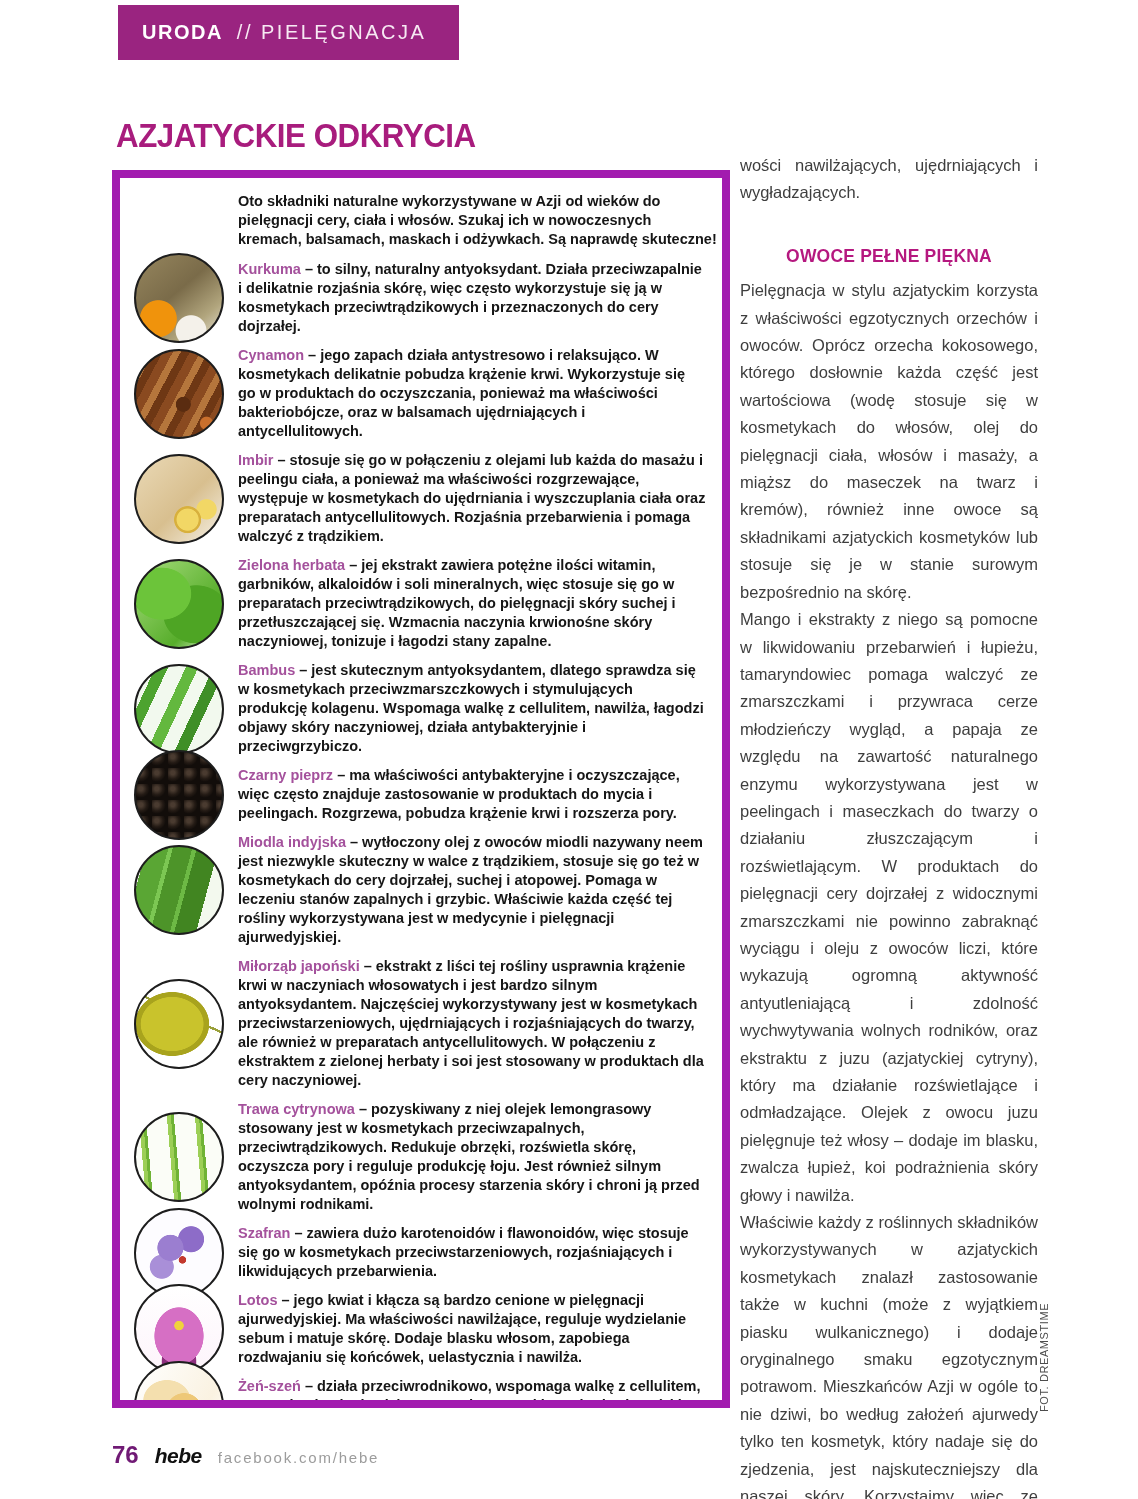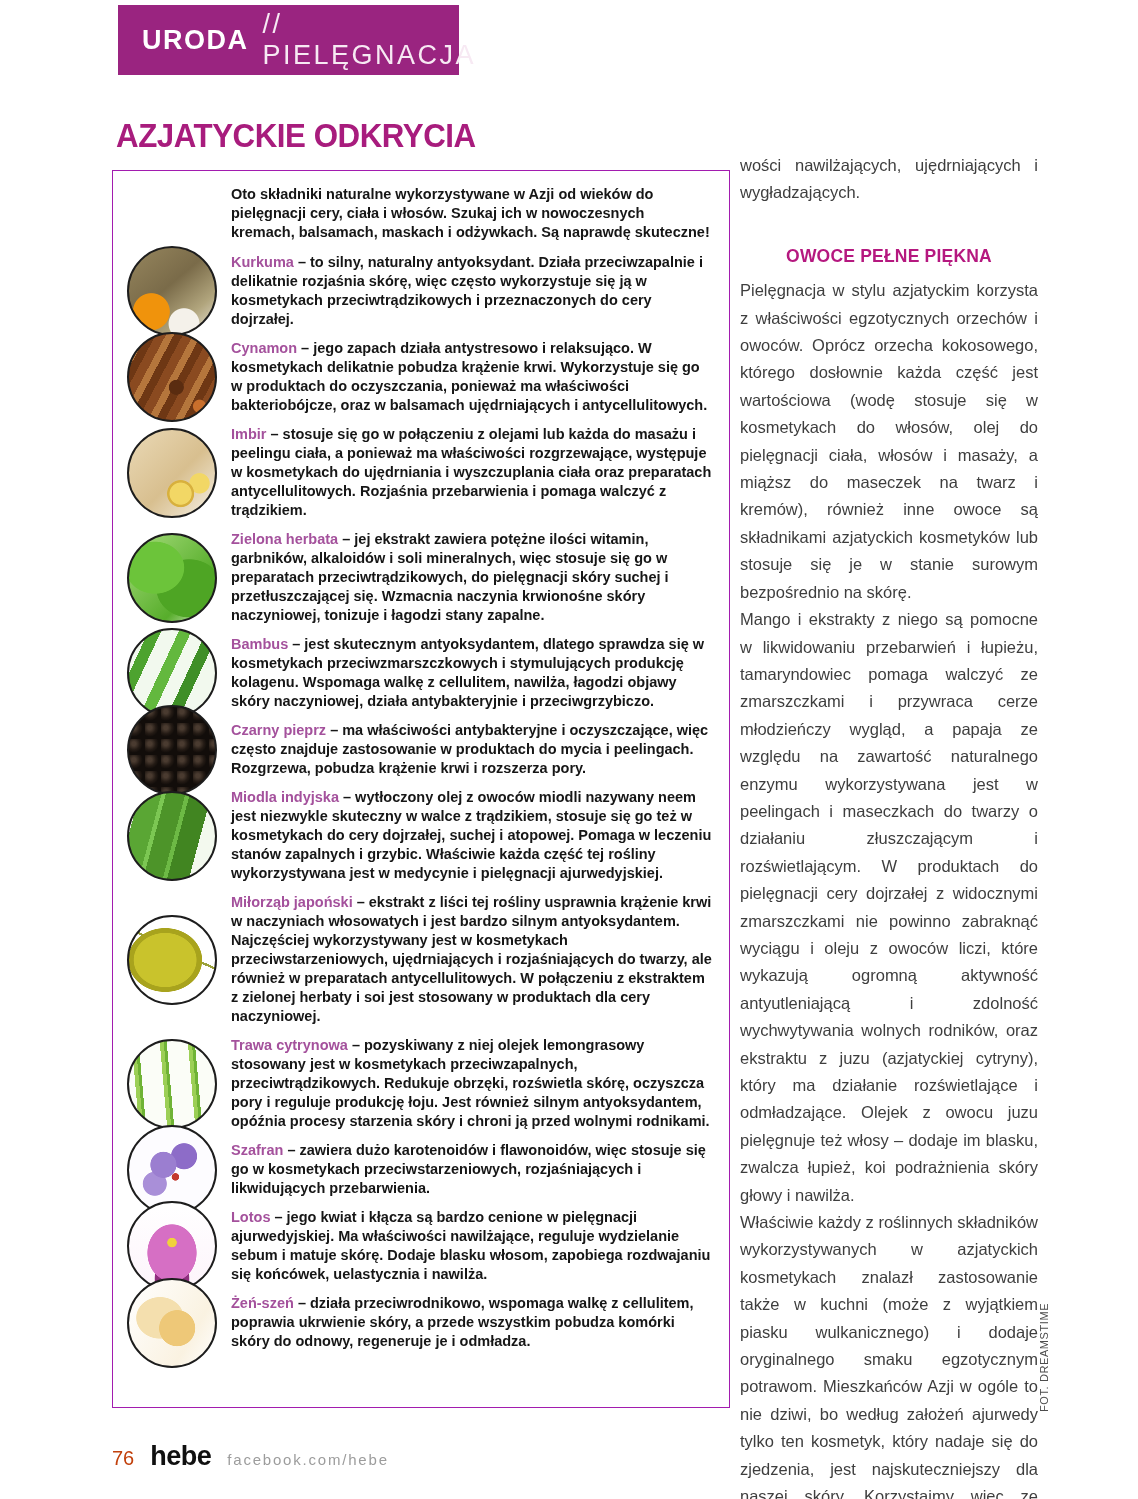--- a/index.html
+++ b/index.html
@@ -4,38 +4,38 @@
 <style>
   html,body{margin:0;padding:0;}
   body{
     width:1138px;height:1499px;position:relative;background:#ffffff;
     font-family:"Liberation Sans", sans-serif;overflow:hidden;
     -webkit-font-smoothing:antialiased;
   }
 
   
   .banner{
-    position:absolute;left:118px;top:5px;width:341px;height:70px;
+    position:absolute;left:118px;top:5px;width:341px;height:55px;
     background:#9a2480;color:#ffffff;display:flex;align-items:center;
-    padding-left:24px;box-sizing:border-box;font-size:27px;
+    padding-left:24px;box-sizing:border-box;font-size:20px;
   }
   .kbold{font-weight:700;letter-spacing:1.5px;}
   .klight{font-weight:400;letter-spacing:2.5px;color:#f7e9f3;margin-left:14px;}
 
   
   .title{
     position:absolute;left:116px;top:116px;
     font-size:34px;font-weight:700;color:#a81c7d;letter-spacing:-0.5px;
     transform:scaleX(0.92);transform-origin:left center;white-space:nowrap;
   }
 
   
   .box{
     position:absolute;left:112px;top:170px;width:618px;height:1238px;
-    border:1px solid #a21caf;box-sizing:border-box;
+    border:8px solid #a21caf;box-sizing:border-box;
     padding:14px 16px 0 14px;overflow:hidden;background:#fff;
   }
   .intro{
     margin:0 0 11px 104px;width:480px;
     font-size:14.5px;line-height:19px;font-weight:700;color:#161616;
   }
   .entry{position:relative;margin:10px 0 0 104px;}
   .etext{margin:0;font-size:14.5px;line-height:19px;font-weight:700;color:#161616;}
   .ename{color:#a4519c;}
   .photo{
@@ -112,22 +112,22 @@
     position:absolute;left:1038px;top:1272px;height:140px;
     writing-mode:vertical-rl;transform:rotate(180deg);
     font-size:11px;color:#4c4c4c;letter-spacing:0.6px;
   }
 
   
   .footer{
     position:absolute;left:112px;top:1441px;
     display:flex;align-items:baseline;gap:16px;
   }
-  .pageno{font-size:20px;color:#c2410c;}
-  .hebelogo{font-size:27px;font-weight:700;color:#101010;letter-spacing:-0.5px;}
+  .pageno{font-size:24px;color:#701a75;font-weight:bold;}
+  .hebelogo{font-size:21px;font-weight:700;color:#101010;letter-spacing:-0.5px;font-style:italic;}
   .fburl{font-size:15px;color:#9c9c9c;letter-spacing:1.8px;}
 </style>
 </head>
 <body>
 
 <div class="banner">
   <span class="kbold">URODA</span>
   <span class="klight">// PIELĘGNACJA</span>
 </div>
 

